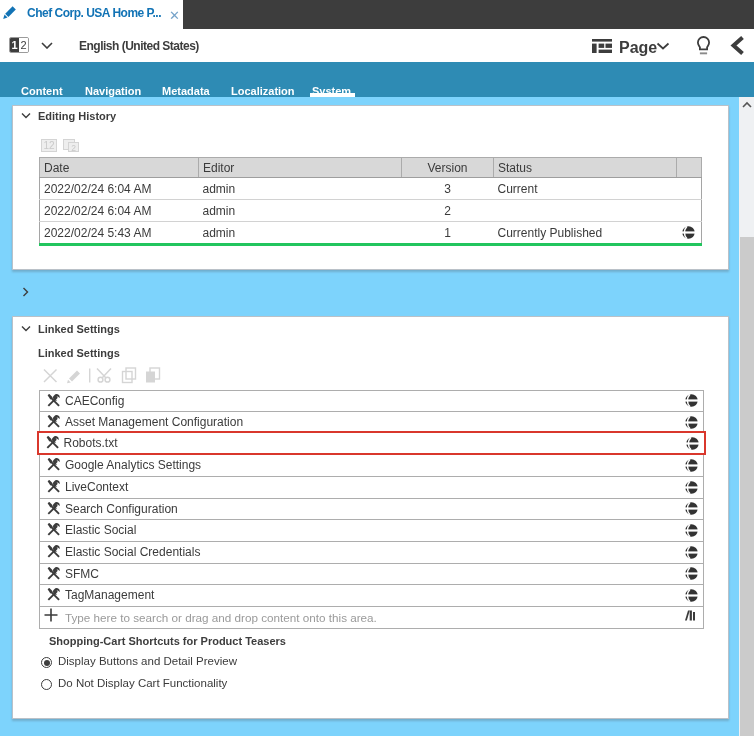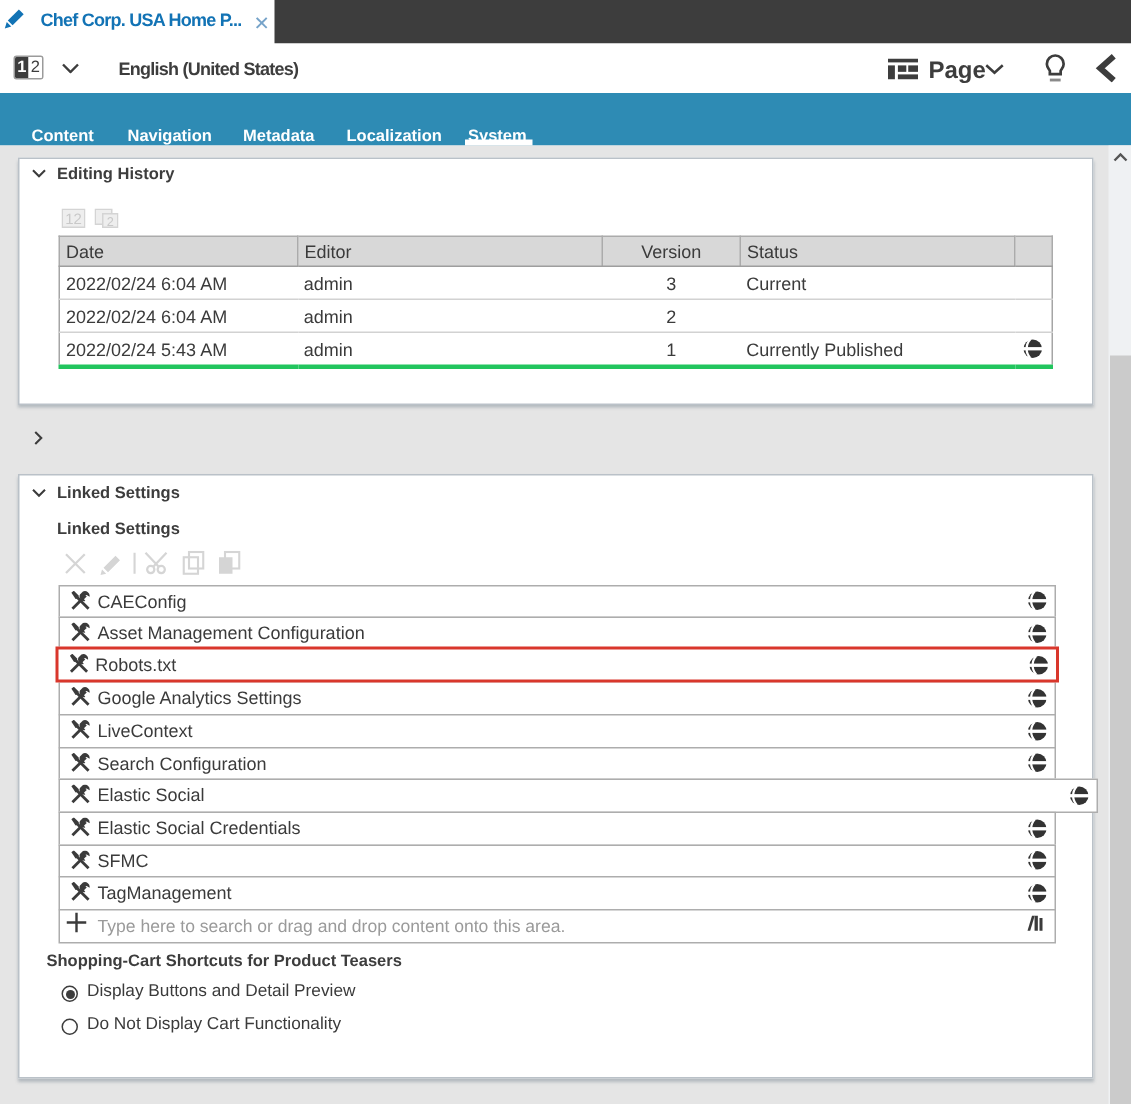--- a/index.html
+++ b/index.html
@@ -16,21 +16,21 @@
   #icon12{left:9px;top:37px;width:18px;height:14px;border:1px solid #9b9b9b;border-radius:2px;overflow:hidden;}
   #icon12 .l{position:absolute;left:0;top:0;width:9px;height:14px;background:#3d3d3d;color:#fff;font-size:11px;font-weight:bold;text-align:center;line-height:14px;}
   #icon12 .r{position:absolute;left:9px;top:0;width:9px;height:14px;background:#fff;color:#3d3d3d;font-size:11px;text-align:center;line-height:14px;}
   #loctext{left:79px;top:39px;font-size:12px;font-weight:bold;color:#3d3d3d;letter-spacing:-0.5px;}
   #pagetext{left:619px;top:39px;font-size:16px;font-weight:bold;color:#3d3d3d;}
   
   #tabbar{left:0;top:62px;width:754px;height:35px;background:#2e8bb4;}
   .tab{position:absolute;top:23px;font-size:11px;font-weight:bold;color:#fff;}
   #underline{left:310px;top:31px;width:45px;height:4px;background:#fff;position:absolute;}
   
-  #content{left:0;top:97px;width:754px;height:639px;background:#e5e5e5;}
+  #content{left:0;top:97px;width:754px;height:639px;background:#7dd3fc;}
   .panel{position:absolute;left:12px;width:715px;background:#fff;border:1px solid #bac1c8;
     box-shadow:0 2px 2px rgba(90,105,120,.35);}
   .sechead{position:absolute;font-size:11px;font-weight:bold;color:#3d3d3d;}
   .chev{position:absolute;color:#3d3d3d;}
   
   #histtable{position:absolute;left:26px;top:51px;width:662px;border-collapse:collapse;
      font-size:12px;color:#3b3b3b;table-layout:fixed;}
   #histtable th{background:#d8d8d8;font-weight:normal;text-align:left;padding:2px 4px;height:15px;
      border:1px solid #ababab;border-bottom:1px solid #9e9e9e;}
   #histtable td{padding:2px 4px;height:17px;border-bottom:1px solid #d2d2d2;}
@@ -240,21 +240,21 @@
   </div>
           <div class="lrow" style="top:180.75px;">
     <svg class="toolicon" width="13" height="13" viewBox="0 0 13 13">
               <use href="#toolsicon"></use>
             </svg>
     <span class="txt">Search Configuration</span>
     <svg class="globe" width="13" height="13" viewBox="0 0 13 13">
               <use href="#globeicon"></use>
             </svg>
   </div>
-          <div class="lrow" style="top:202.39999999999998px;padding-left:28px;">
+          <div class="lrow" style="top:202.39999999999998px;">
     <svg class="toolicon" width="13" height="13" viewBox="0 0 13 13">
               <use href="#toolsicon"></use>
             </svg>
     <span class="txt">Elastic Social</span>
     <svg class="globe" width="13" height="13" viewBox="0 0 13 13">
               <use href="#globeicon"></use>
             </svg>
   </div>
           <div class="lrow" style="top:224.04999999999998px;">
     <svg class="toolicon" width="13" height="13" viewBox="0 0 13 13">
@@ -288,21 +288,21 @@
     <path d="M6.2 0.5 L7.8 0.5 L7.8 6.2 L13.5 6.2 L13.5 7.8 L7.8 7.8 L7.8 13.5 L6.2 13.5 L6.2 7.8 L0.5 7.8 L0.5 6.2 L6.2 6.2 Z" fill="#3b3b3b"></path>
   </svg>
   <span class="txt" style="color:#9a9a9a;font-size:11.7px;top:4px;">Type here to search or drag and drop content onto this area.</span>
   <svg class="globe" style="top:1.5px;right:7px" width="13" height="13" viewBox="0 0 13 13">
     <path d="M2 11.5 L5 1.5 L6.8 1.5 L3.8 11.5 Z" fill="#3b3b3b"></path>
     <rect x="6.7" y="1.5" width="2.2" height="10" fill="#3b3b3b"></rect>
     <rect x="10" y="3" width="2" height="8.5" fill="#3b3b3b"></rect>
   </svg>
 </div>
         </div>
-      <div class="sechead" style="left:18px;top:318px;">Shopping-Cart Shortcuts for Product Teasers</div>
+      <div class="sechead" style="left:36px;top:318px;">Shopping-Cart Shortcuts for Product Teasers</div>
       <div class="radio sel" style="left:28px;top:340px;"></div>
       <div class="rlabel" style="left:45px;top:338px;">Display Buttons and Detail Preview</div>
       <div class="radio" style="left:28px;top:362px;"></div>
       <div class="rlabel" style="left:45px;top:360px;">Do Not Display Cart Functionality</div>
     </div>
 
     <div id="sbtrack" class="abs"></div>
     <div id="sbthumb" class="abs"></div>
     <svg class="abs" style="left:742px;top:4px" width="10" height="8" viewBox="0 0 10 8">
       <path d="M1 6 L5 2 L9 6" fill="none" stroke="#555" stroke-width="1.6"></path>

